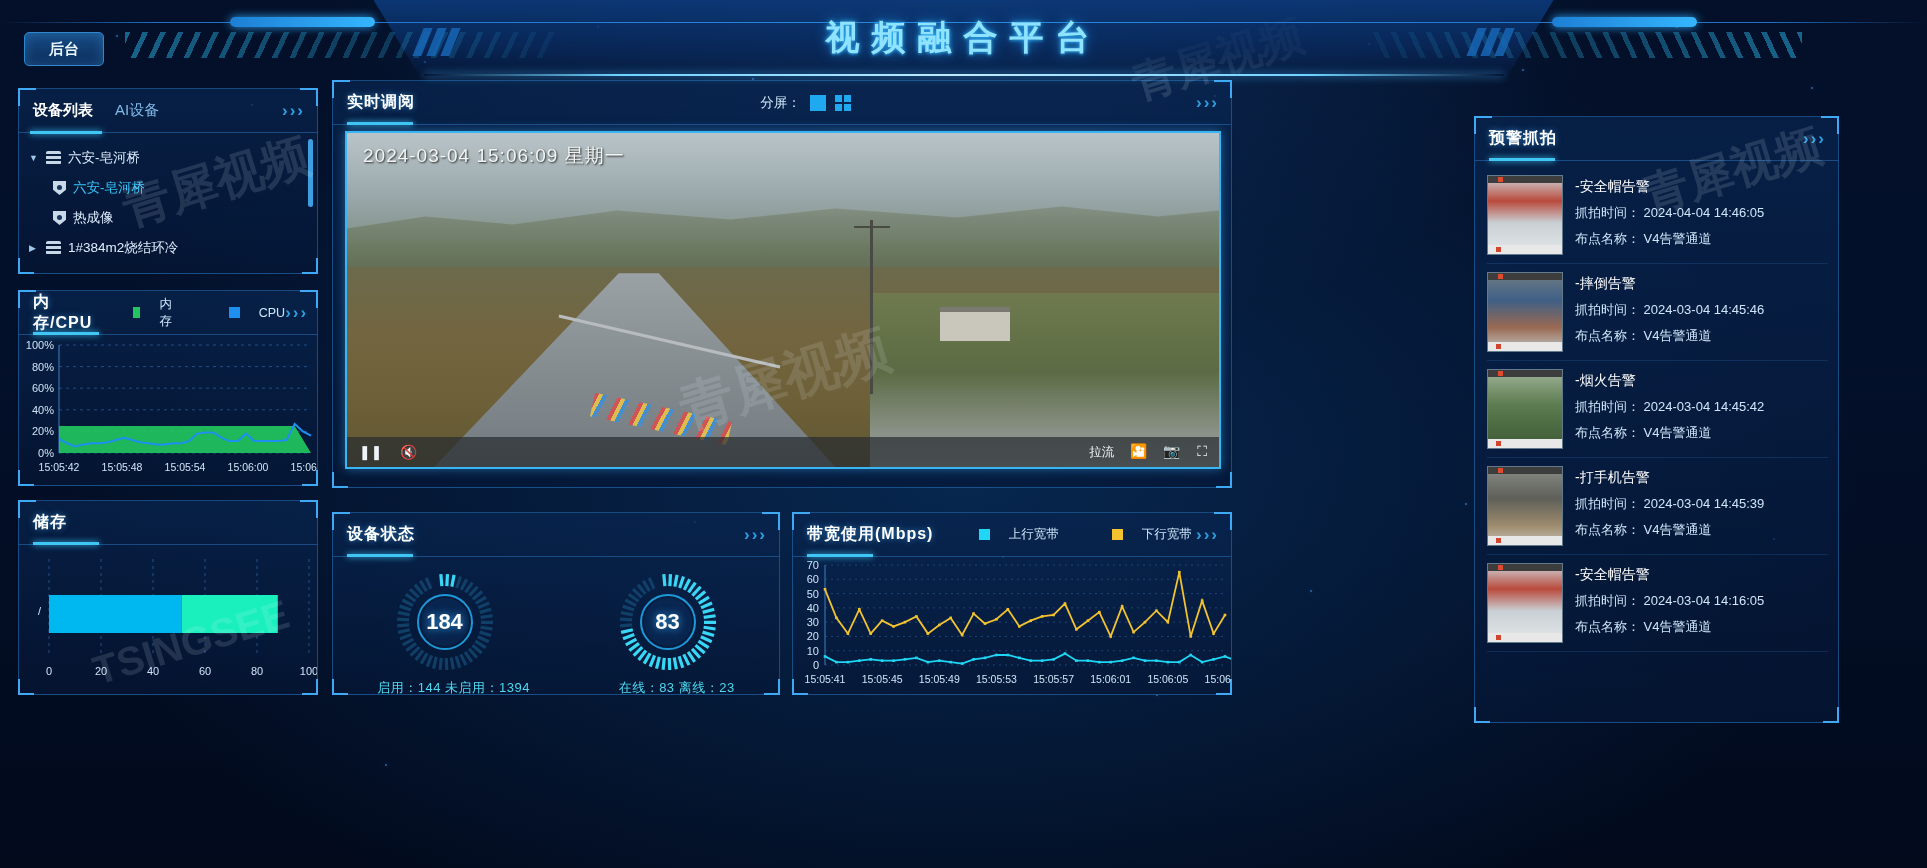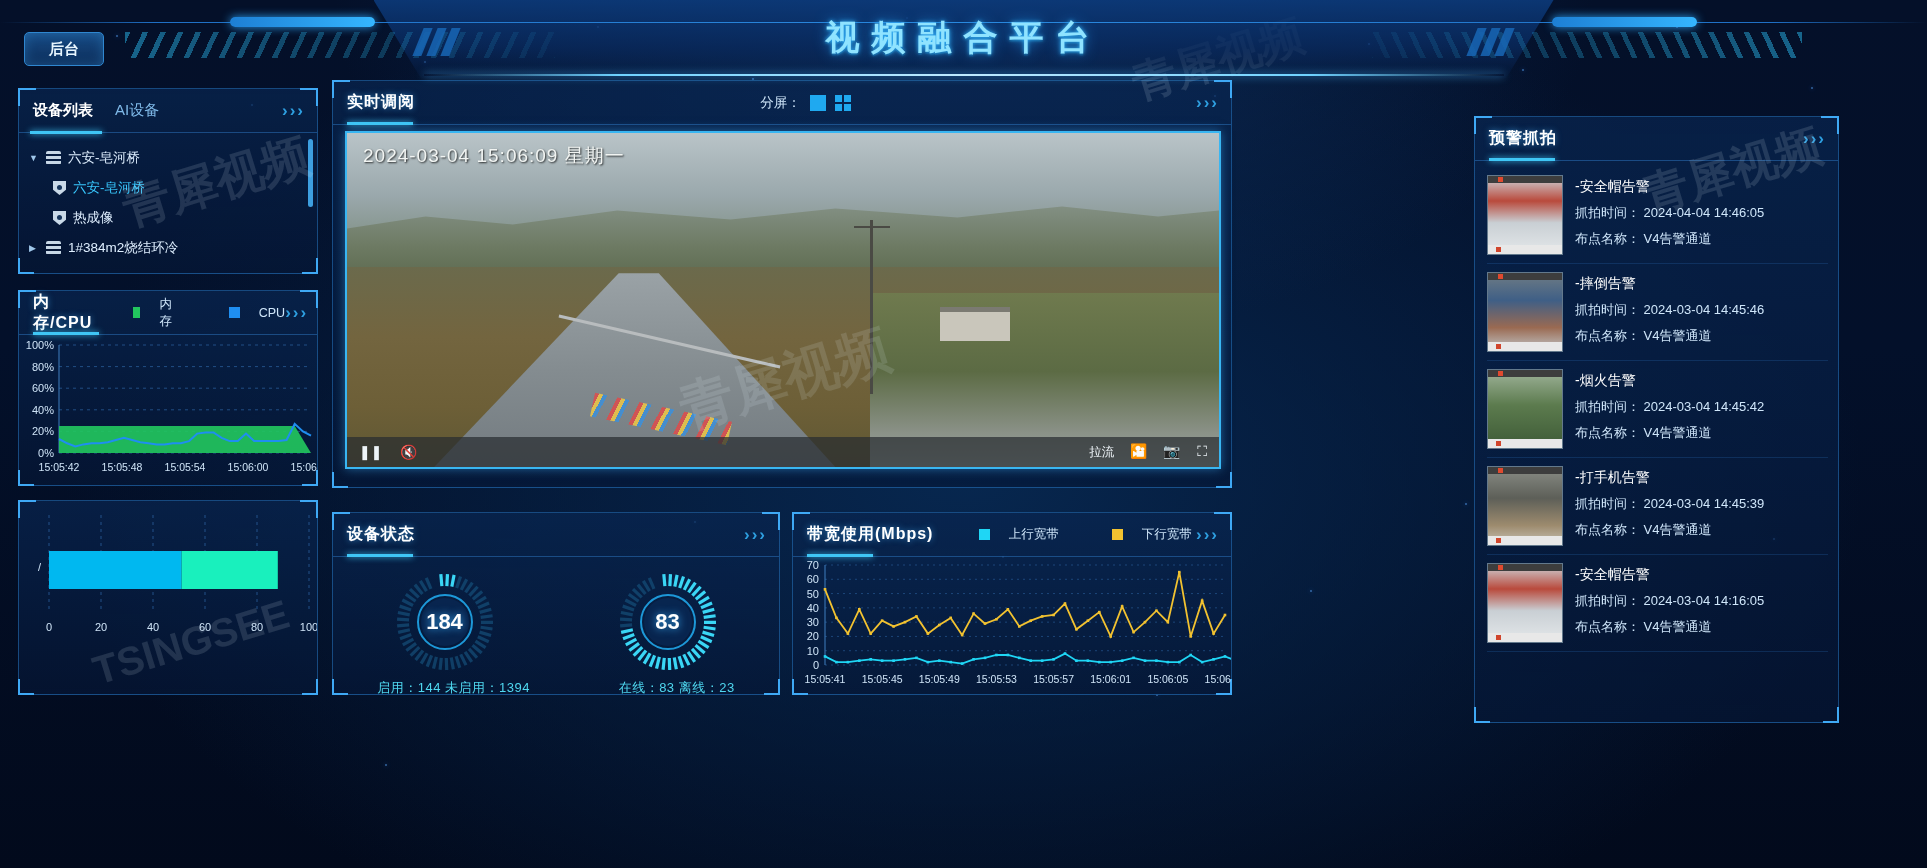--- a/index.html
+++ b/index.html
@@ -409,20 +409,24 @@
         <text x="166" y="136" text-anchor="middle" class="axis-txt sm">15:05:54</text>
         <text x="229" y="136" text-anchor="middle" class="axis-txt sm">15:06:00</text>
         <text x="292" y="136" text-anchor="middle" class="axis-txt sm">15:06:06</text>
       </svg>
   </div>
 </div>
 
 <div class="panel" id="storage-panel">
   <span class="c3"></span>
     <span class="c4"></span>
+  <div class="p-head">
+    <div class="p-title">储存</div>
+    <div class="bar"></div>
+  </div>
   <div class="chart-wrap" style="height:149px">
     <svg id="svg-storage" width="298" height="149" viewBox="0 0 298 149">
         <line x1="30" y1="14" x2="30" y2="110" stroke="#2a5f9c" stroke-width="1" stroke-dasharray="3 4" opacity="0.8"></line>
         <text x="30" y="130" text-anchor="middle" class="axis-txt">0</text>
         <line x1="82" y1="14" x2="82" y2="110" stroke="#2a5f9c" stroke-width="1" stroke-dasharray="3 4" opacity="0.8"></line>
         <text x="82" y="130" text-anchor="middle" class="axis-txt">20</text>
         <line x1="134" y1="14" x2="134" y2="110" stroke="#2a5f9c" stroke-width="1" stroke-dasharray="3 4" opacity="0.8"></line>
         <text x="134" y="130" text-anchor="middle" class="axis-txt">40</text>
         <line x1="186" y1="14" x2="186" y2="110" stroke="#2a5f9c" stroke-width="1" stroke-dasharray="3 4" opacity="0.8"></line>
         <text x="186" y="130" text-anchor="middle" class="axis-txt">60</text>

